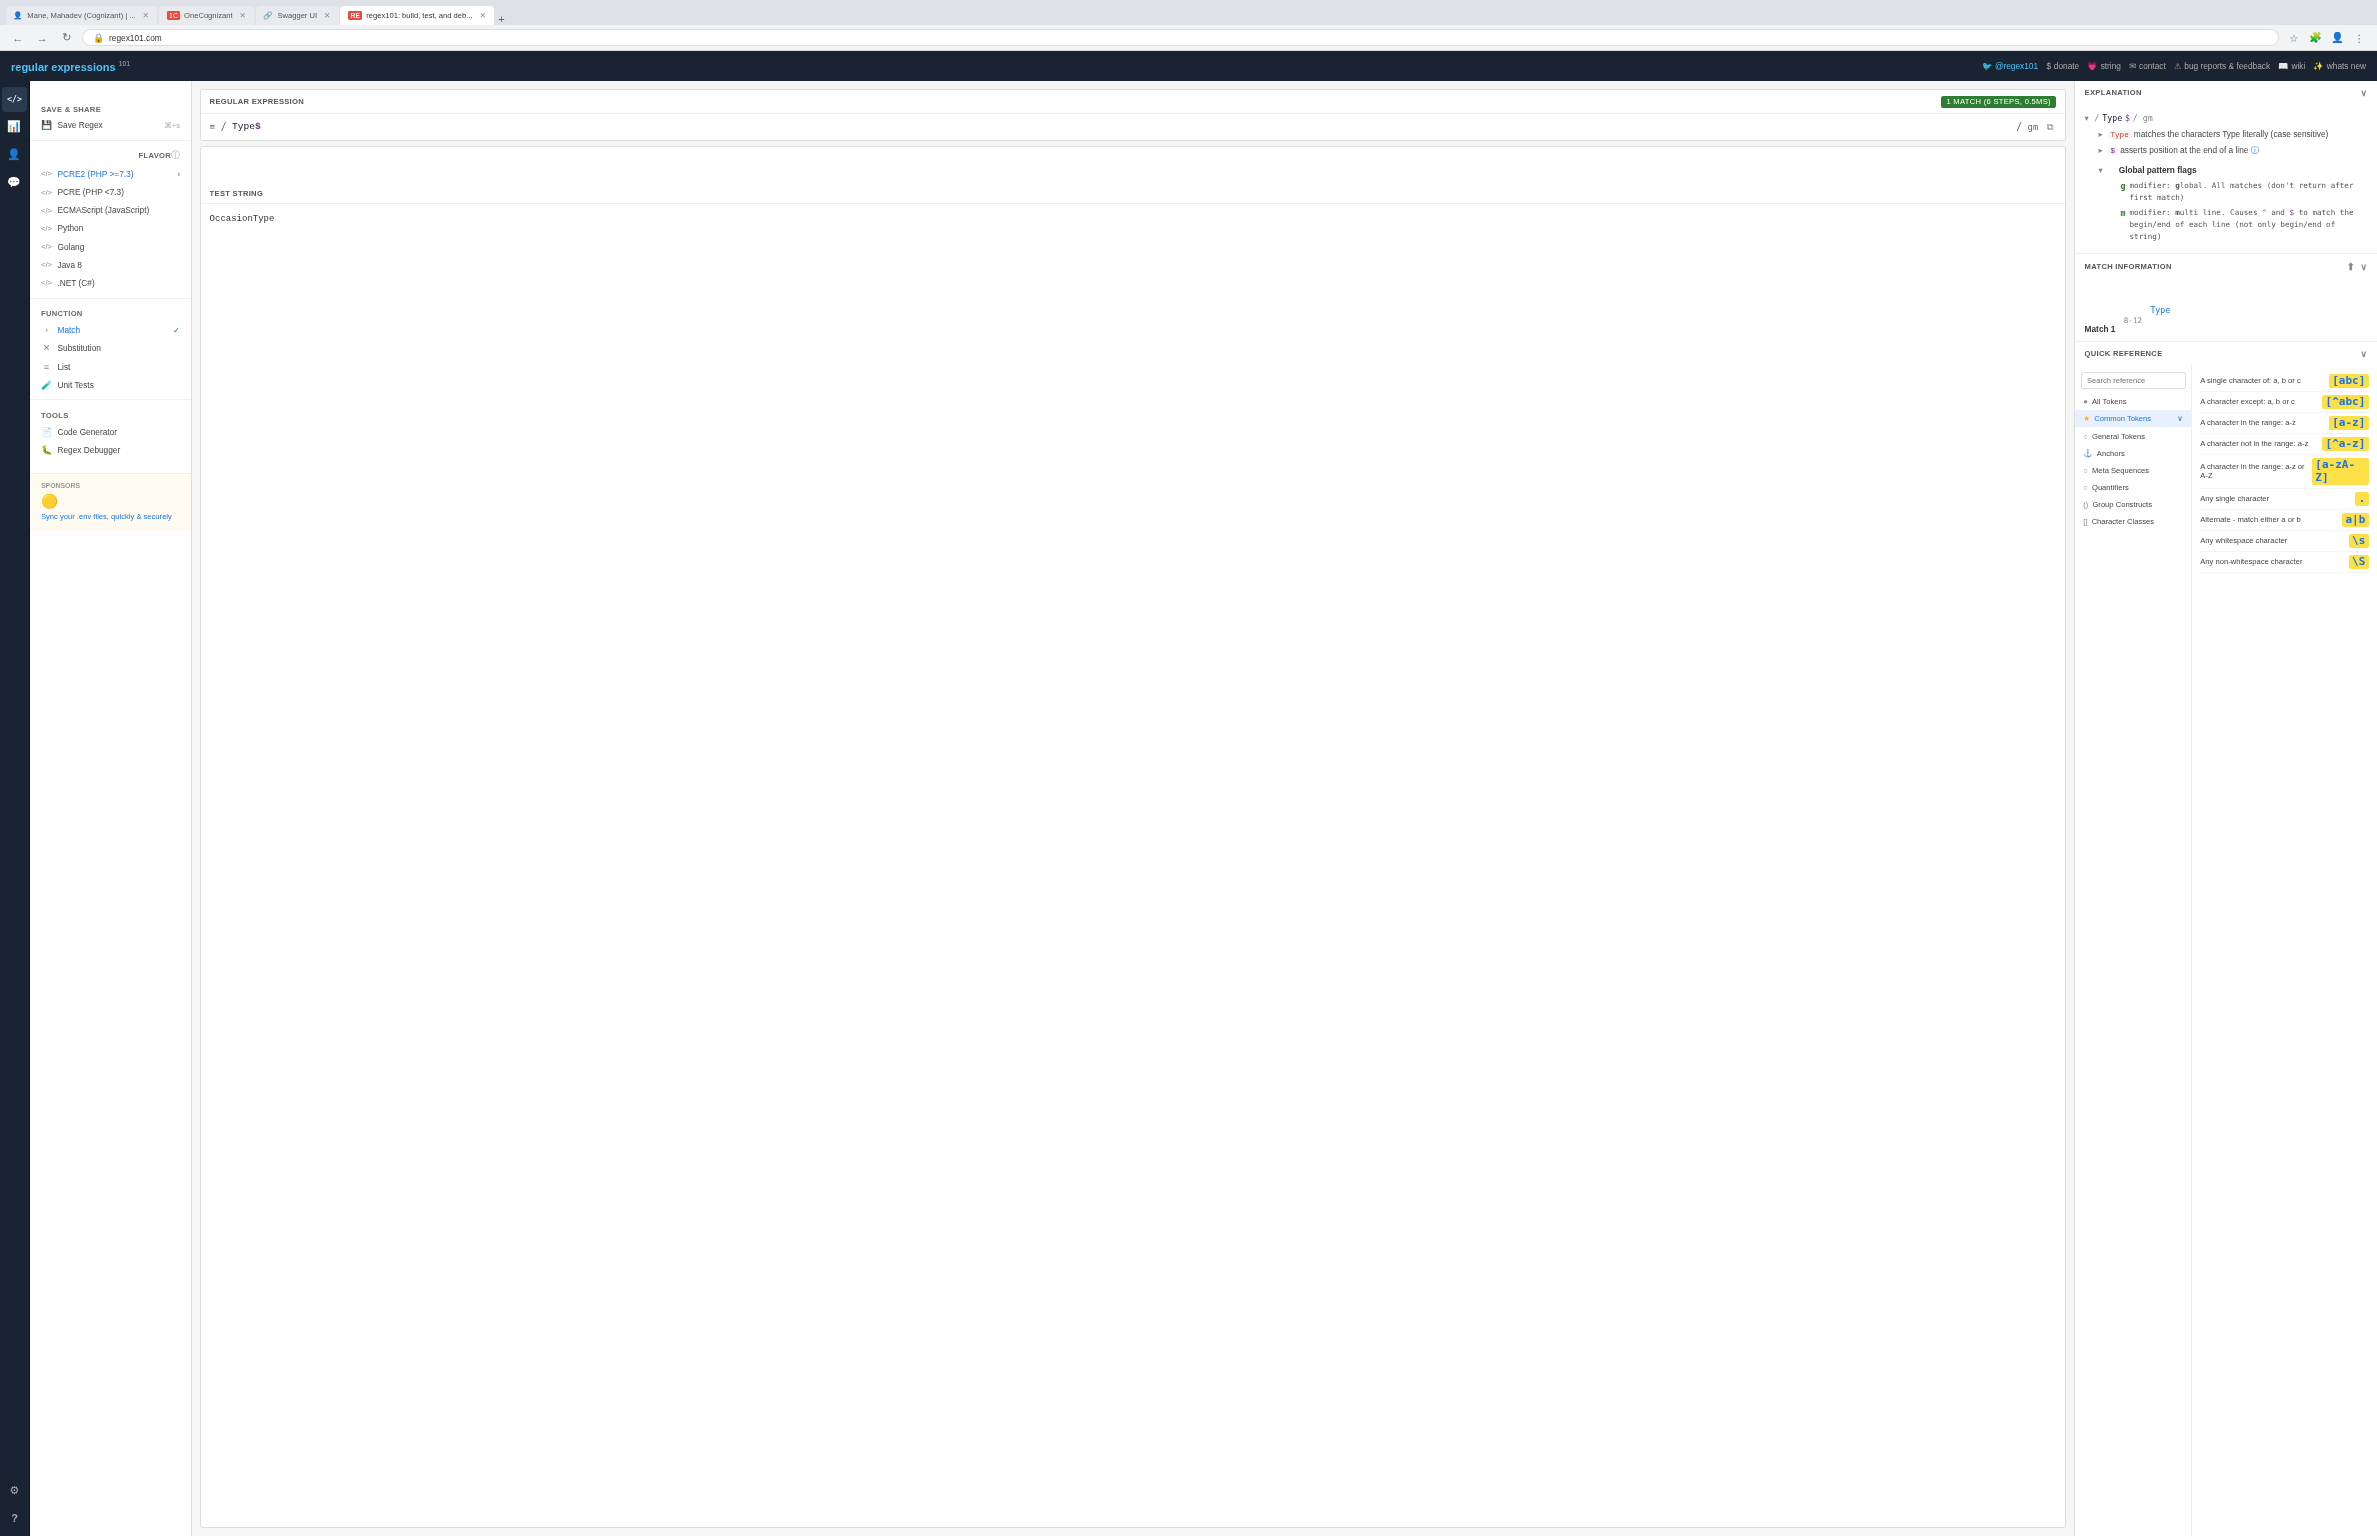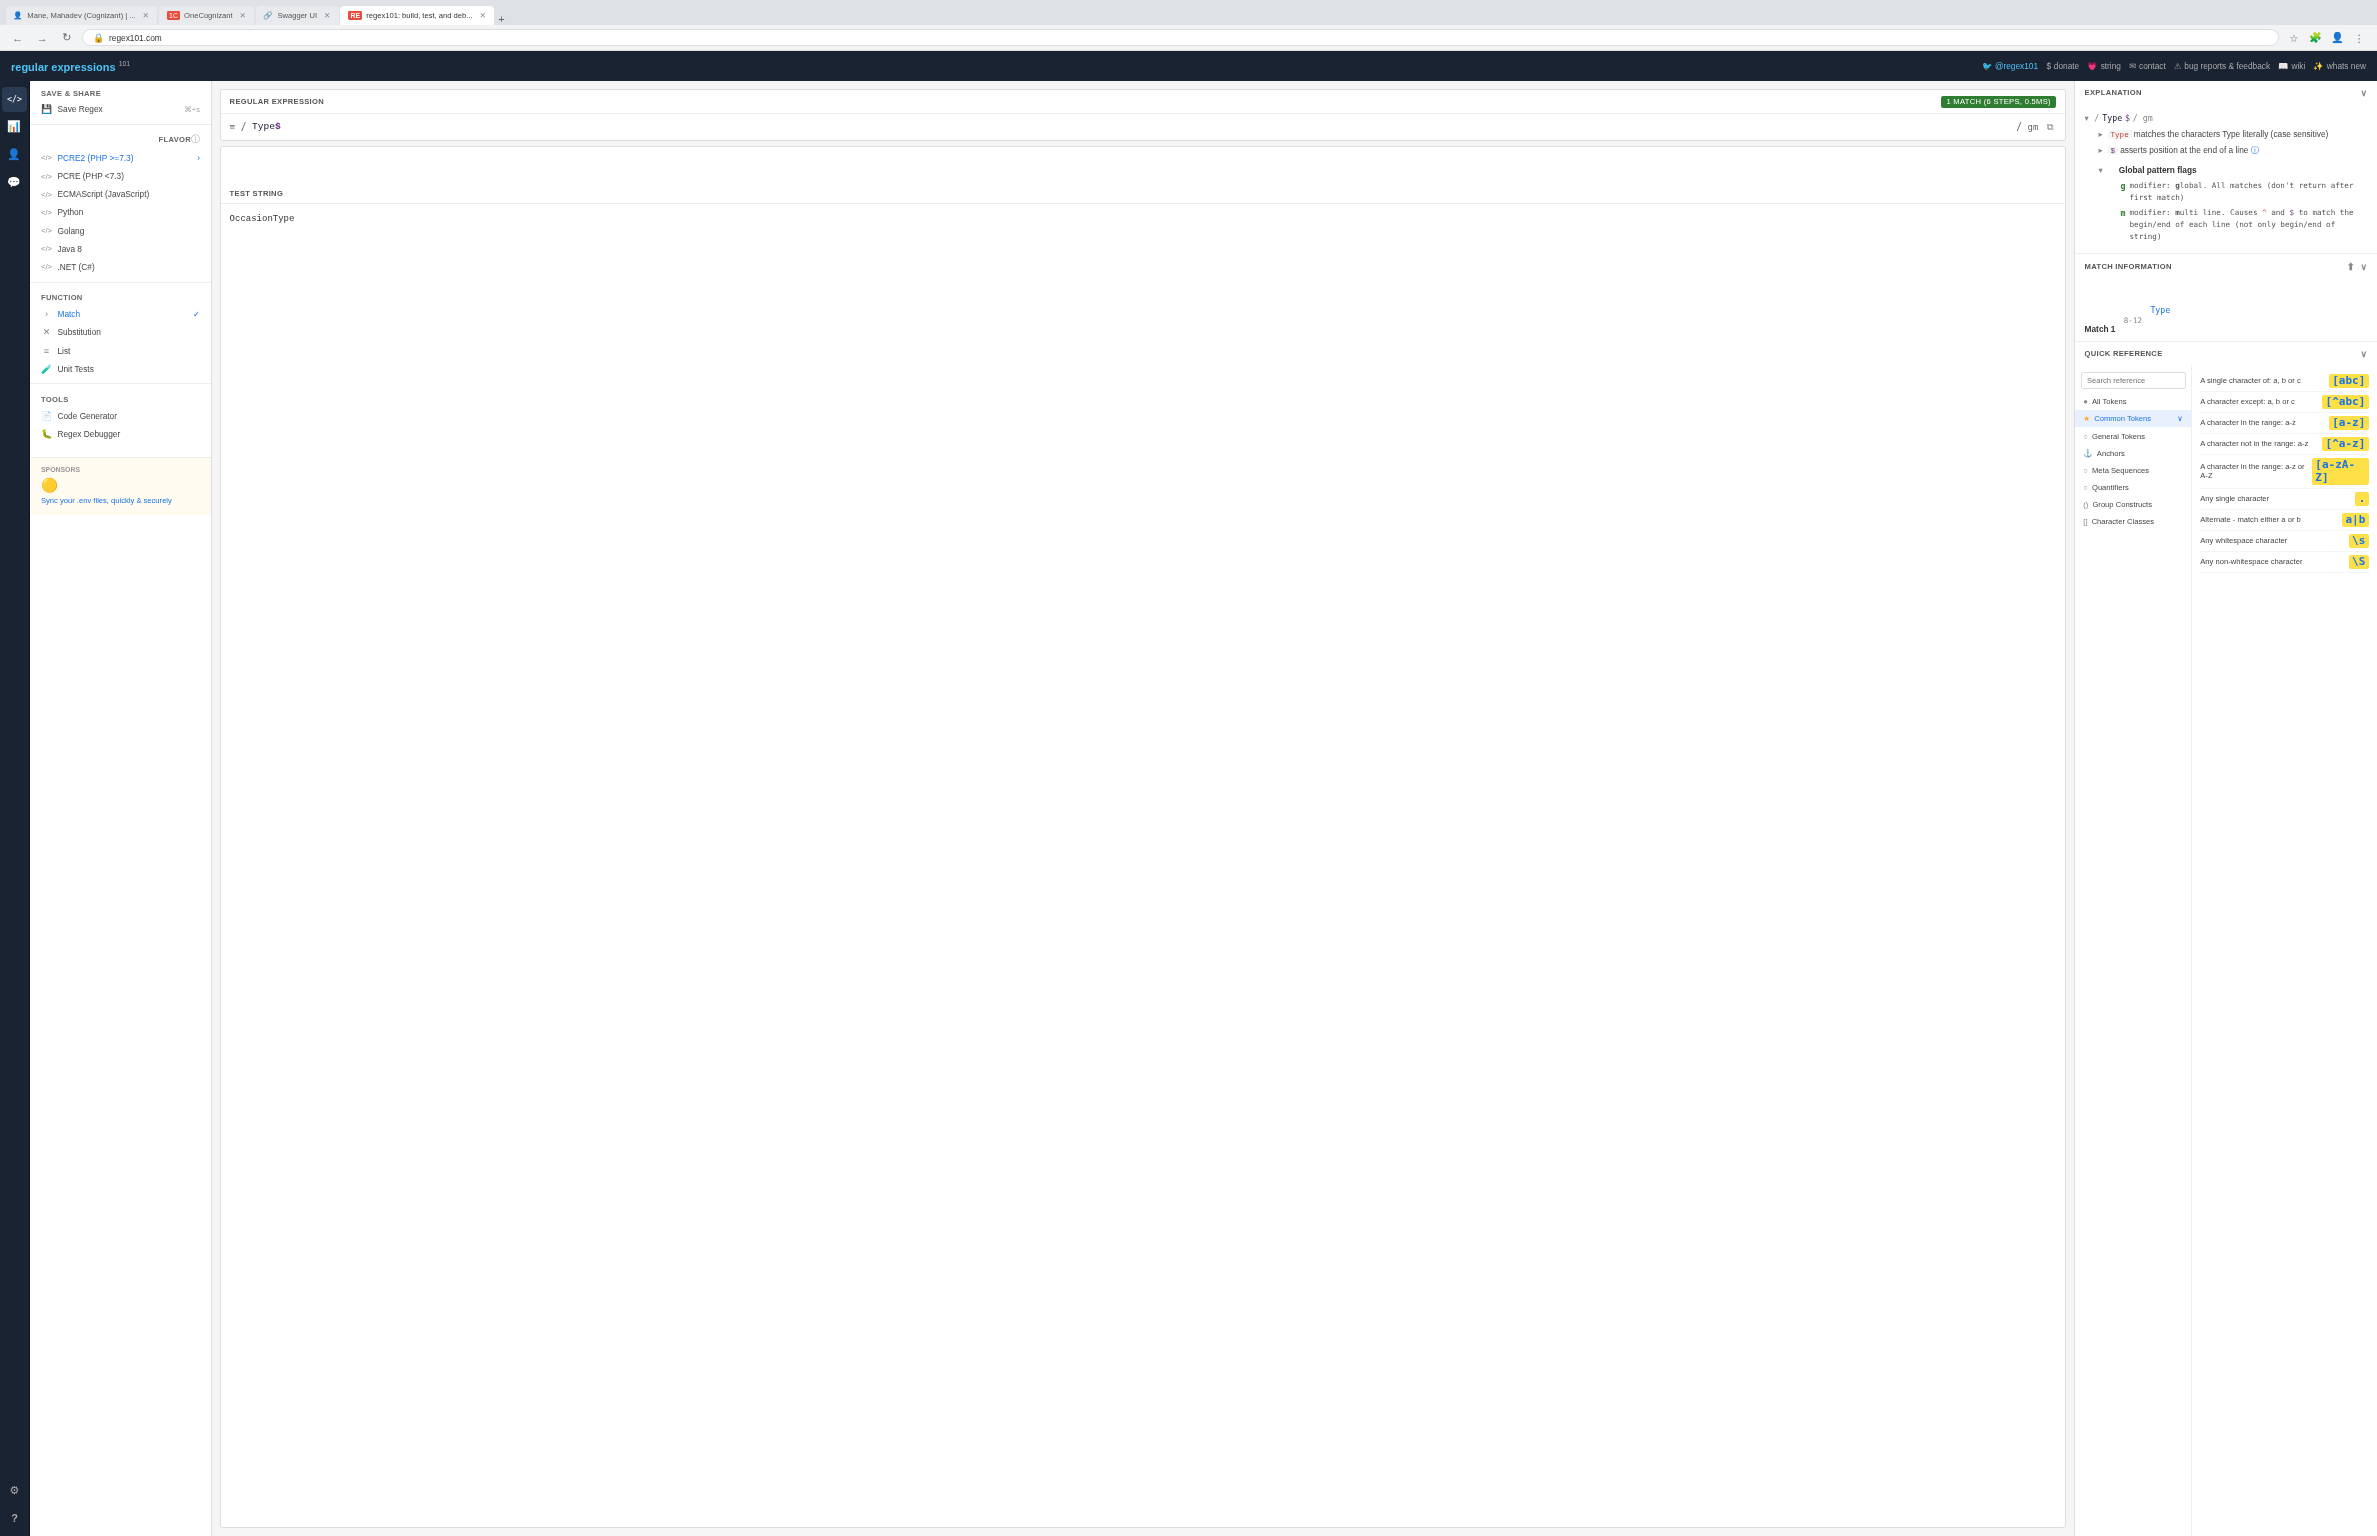--- a/index.html
+++ b/index.html
@@ -36,21 +36,21 @@
 
     
     .main-content { display: flex; flex: 1; overflow: hidden; }
 
     
     .left-sidebar { width: 30px; background: #1a2332; display: flex; flex-direction: column; align-items: center; padding: 5.5px 0; gap: 2.8px; border-right: 0.7px solid #0d1520; }
     .sidebar-icon { width: 25px; height: 25px; display: flex; align-items: center; justify-content: center; border-radius: 4.1px; color: #aaa; cursor: pointer; font-size: 11px; }
     .sidebar-icon:hover, .sidebar-icon.active { background: #2a3a50; color: #fff; }
 
     
-    .panel-sidebar { width: 182px; background: #fff; border-right: 0.7px solid #ddd; overflow-y: auto; padding: 2px 0; }
+    .panel-sidebar { width: 162px; background: #fff; border-right: 0.7px solid #ddd; overflow-y: auto; padding: 18px 0; }
     .sidebar-section-title { font-size: 7.6px; font-weight: 700; color: #666; text-transform: uppercase; padding: 5.5px 11px 2.8px; letter-spacing: 0.3px; display: flex; align-items: center; gap: 4.1px; }
     .sidebar-item { padding: 4.1px 11px; display: flex; align-items: center; gap: 5.5px; cursor: pointer; color: #444; font-size: 8.3px; }
     .sidebar-item.active { color: #1a73e8; }
     .sidebar-item-icon { color: #888; font-size: 9px; width: 11px; text-align: center; }
     .sidebar-item-check { color: #1a73e8; margin-left: auto; font-size: 8.3px; }
     .sidebar-divider { height: 0.7px; background: #eee; margin: 5.5px 0; }
     .flavor-header { display: flex; align-items: center; justify-content: flex-end; padding: 2.8px 11px; }
     .flavor-title { font-size: 7.6px; font-weight: 700; color: #666; text-transform: uppercase; letter-spacing: 0.3px; }
     .sponsors-box { padding: 8.3px 11px; background: #fffbf0; border-top: 0.7px solid #eee; margin-top: auto; }
     .sponsors-title { font-size: 6.9px; color: #999; font-weight: 700; text-transform: uppercase; margin-bottom: 4.1px; }

